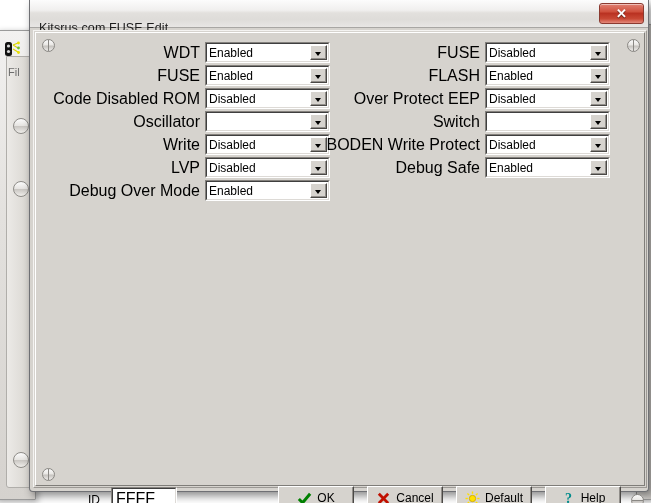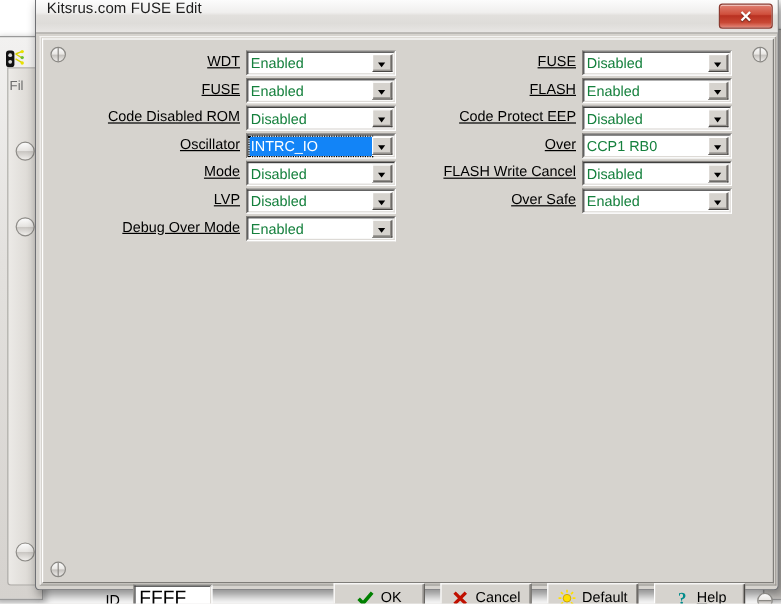--- a/index.html
+++ b/index.html
@@ -105,21 +105,21 @@
     width: 100%;
     height: 28px;
     background: linear-gradient(to bottom,
         #fcfcfc 0%, #f0efee 38%, #e2e0dd 48%, #dedcd9 72%, #e8e6e4 100%);
     border-bottom: 1px solid #a8a6a3;
     box-sizing: border-box;
   }
   .title-text {
     position: absolute;
     left: 9px;
-    top: 0;
+    top: 21px;
     font-size: 12.5px;
     color: #1d1d1d;
     letter-spacing: 0.1px;
     white-space: nowrap;
   }
   .close-btn {
     position: absolute;
     right: 4px;
     top: 3px;
     width: 45px;
@@ -192,25 +192,24 @@
   
   .field-row {
     position: absolute;
     height: 21px;
   }
   .field-label {
     position: absolute;
     right: 100%;
     top: 2px;
     margin-right: 5px;
-    font-size: 12px;
+    font-size: 16px;
     color: #000000;
     white-space: nowrap;
     text-align: center;
-    text-decoration: underline;
   }
   .combo {
     position: absolute;
     left: 0; top: 0;
     width: 125px;
     height: 21px;
     background: #ffffff;
     border-top: 1px solid #84817d;
     border-left: 1px solid #84817d;
     border-right: 1px solid #ffffff;
@@ -232,21 +231,21 @@
     box-sizing: border-box;
   }
   .combo-value {
     position: absolute;
     left: 3px;
     top: 2px;
     width: 100px;
     height: 16px;
     line-height: 16px;
     font-size: 12px;
-    color: #15803d;
+    color: #000000;
     white-space: nowrap;
     overflow: hidden;
     z-index: 2;
   }
   .combo.selected .combo-value {
     background: #1284f7;
     color: #ffffff;
     outline: 1px dotted #000000;
     outline-offset: 0px;
     padding-left: 1px;
@@ -461,27 +460,26 @@
           <span class="field-label">Code Disabled ROM</span>
           <div class="combo">
             <span class="combo-value">Disabled</span>
             <div class="combo-arrow-btn"></div>
           </div>
         </div>
 
         <div class="field-row" style="left:169px; top:78px;">
           <span class="field-label">Oscillator</span>
           <div class="combo selected">
-            <span class="combo-value">INTRC_IO</span>
             <div class="combo-arrow-btn"></div>
           </div>
         </div>
 
         <div class="field-row" style="left:169px; top:101px;">
-          <span class="field-label">Mode</span>
+          <span class="field-label">Write</span>
           <div class="combo">
             <span class="combo-value">Disabled</span>
             <div class="combo-arrow-btn"></div>
           </div>
         </div>
 
         <div class="field-row" style="left:169px; top:124px;">
           <span class="field-label">LVP</span>
           <div class="combo">
             <span class="combo-value">Disabled</span>
@@ -507,45 +505,44 @@
 
         <div class="field-row" style="left:449px; top:32px;">
           <span class="field-label">FLASH</span>
           <div class="combo">
             <span class="combo-value">Enabled</span>
             <div class="combo-arrow-btn"></div>
           </div>
         </div>
 
         <div class="field-row" style="left:449px; top:55px;">
-          <span class="field-label">Code Protect EEP</span>
+          <span class="field-label">Over Protect EEP</span>
           <div class="combo">
             <span class="combo-value">Disabled</span>
             <div class="combo-arrow-btn"></div>
           </div>
         </div>
 
         <div class="field-row" style="left:449px; top:78px;">
-          <span class="field-label">Over</span>
-          <div class="combo">
-            <span class="combo-value">CCP1 RB0</span>
+          <span class="field-label">Switch</span>
+          <div class="combo">
             <div class="combo-arrow-btn"></div>
           </div>
         </div>
 
         <div class="field-row" style="left:449px; top:101px;">
-          <span class="field-label">FLASH Write Cancel</span>
+          <span class="field-label">BODEN Write Protect</span>
           <div class="combo">
             <span class="combo-value">Disabled</span>
             <div class="combo-arrow-btn"></div>
           </div>
         </div>
 
         <div class="field-row" style="left:449px; top:124px;">
-          <span class="field-label">Over Safe</span>
+          <span class="field-label">Debug Safe</span>
           <div class="combo">
             <span class="combo-value">Enabled</span>
             <div class="combo-arrow-btn"></div>
           </div>
         </div>
 
         <span class="id-label">ID</span>
         <div class="id-input">
           <span class="id-value">FFFF</span>
         </div>

